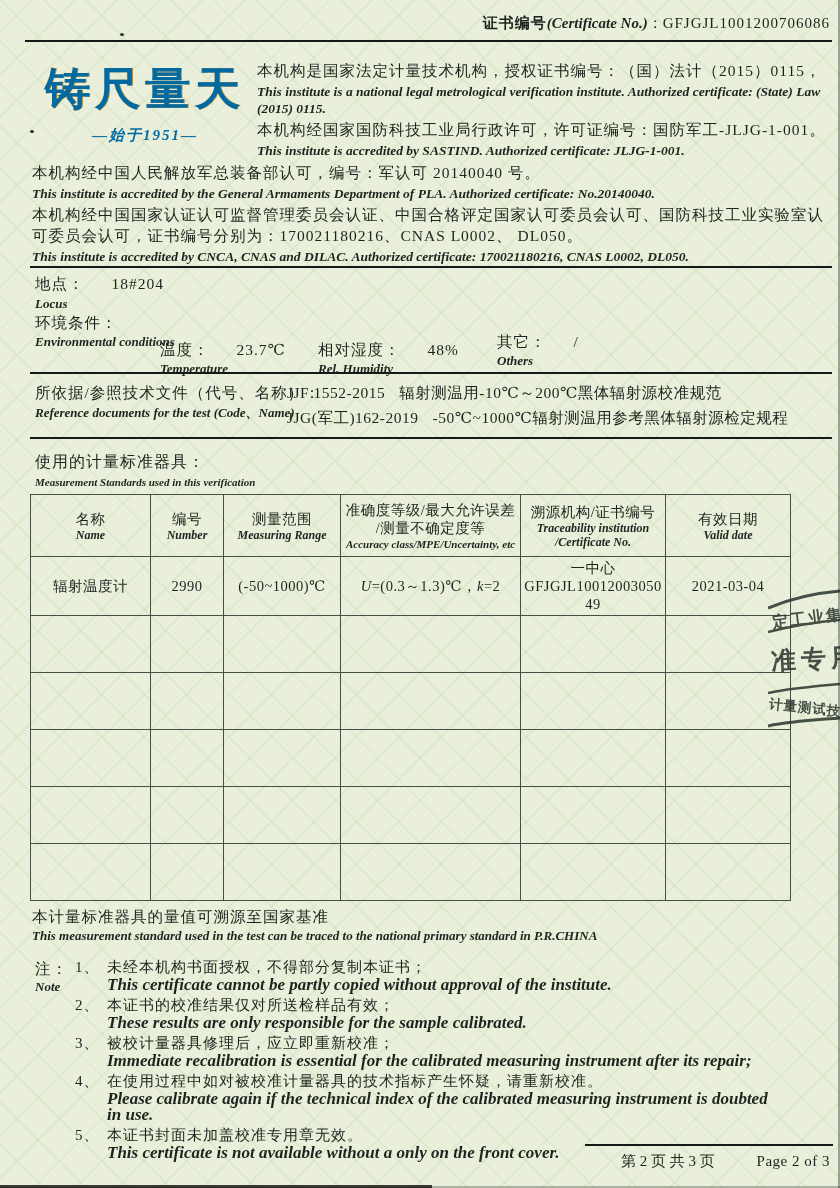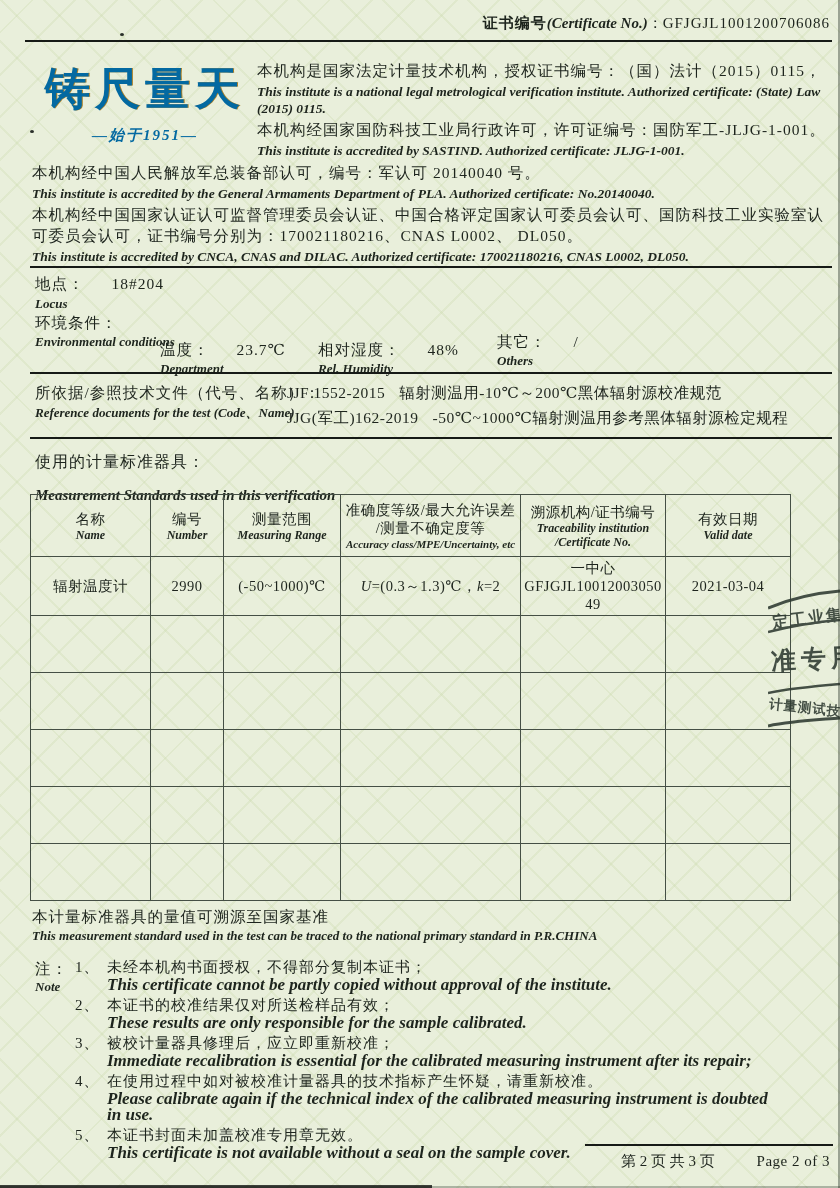--- a/index.html
+++ b/index.html
@@ -117,21 +117,21 @@
   <div class="abs sub-it" style="left:35px;top:296px;">Locus</div>
 
   <div class="abs env-row-line" style="left:35px;top:313px;">环境条件：</div>
   <div class="abs sub-it" style="left:35px;top:334px;">Environmental conditions</div>
 
   <div class="abs env-group" style="left:160px;top:340px;">
     <div class="env-row-line">
       <span>温度：</span>
       <span class="val">23.7℃</span>
     </div>
-    <div class="sub-it">Department</div>
+    <div class="sub-it">Temperature</div>
   </div>
 
   <div class="abs env-group" style="left:318px;top:340px;">
     <div class="env-row-line">
       <span>相对湿度：</span>
       <span class="val">48%</span>
     </div>
     <div class="sub-it">Rel. Humidity</div>
   </div>
 
@@ -150,21 +150,21 @@
   <div class="abs ref-doc" style="left:287px;top:383px;">
     <span class="code">JJF 1552-2015</span><span>辐射测温用-10℃～200℃黑体辐射源校准规范</span>
   </div>
   <div class="abs ref-doc" style="left:287px;top:408px;">
     <span class="code">JJG(军工)162-2019</span><span>-50℃~1000℃辐射测温用参考黑体辐射源检定规程</span>
   </div>
 
   <div class="rule" style="top:437px;left:30px;width:802px;"></div>
 
   <div class="abs" style="left:35px;top:452px;font-size:16px;letter-spacing:1px;">使用的计量标准器具：</div>
-  <div class="abs en" style="left:35px;top:474px;font-size:15px;margin-top:13px;">Measurement Standards used in this verification</div>
+  <div class="abs en" style="left:35px;top:474px;font-size:11px;">Measurement Standards used in this verification</div>
 
   <table class="std">
     <colgroup>
       <col style="width:120px">
         <col style="width:73px">
         <col style="width:117px">
       <col style="width:180px">
         <col style="width:145px">
         <col style="width:125px">
     </colgroup>
@@ -297,21 +297,21 @@
           <span class="num">4、</span>
           <span>在使用过程中如对被校准计量器具的技术指标产生怀疑，请重新校准。</span>
         </div>
       <div class="n-en">Please calibrate again if the technical index of the calibrated measuring instrument is doubted in use.</div>
     </div>
     <div class="note-item">
       <div class="n-zh">
           <span class="num">5、</span>
           <span>本证书封面未加盖校准专用章无效。</span>
         </div>
-      <div class="n-en">This certificate is not available without a seal on the sample cover.</div>
+      <div class="n-en">This certificate is not available without a only on the front cover.</div>
     </div>
   </div>
 
   <div class="rule" style="top:1144px;left:585px;width:248px;"></div>
   <div class="abs footer-text">
     <span>第 2 页 共 3 页</span>
     <span class="pg-en">Page 2 of 3</span>
   </div>
 
   <div class="abs edge-right"></div>

